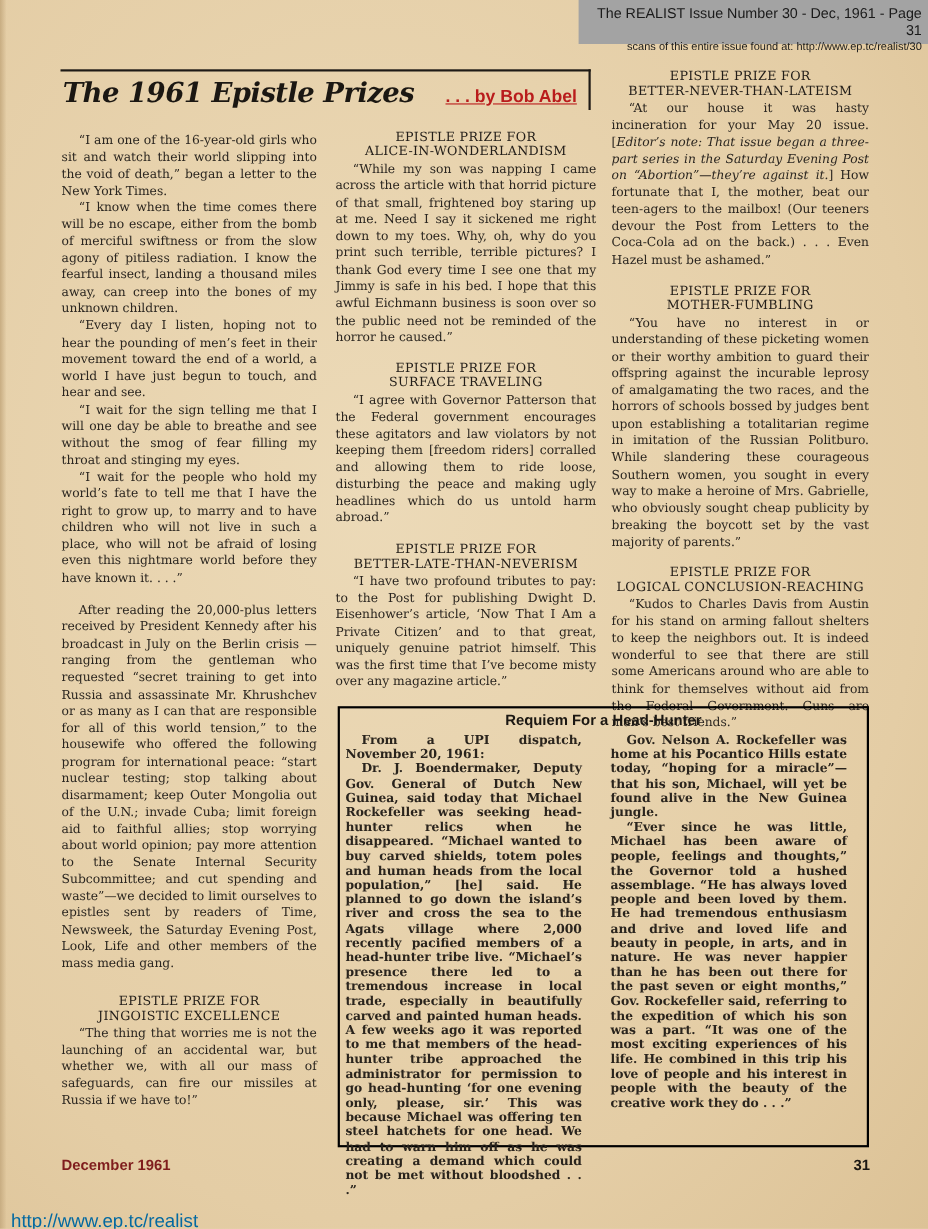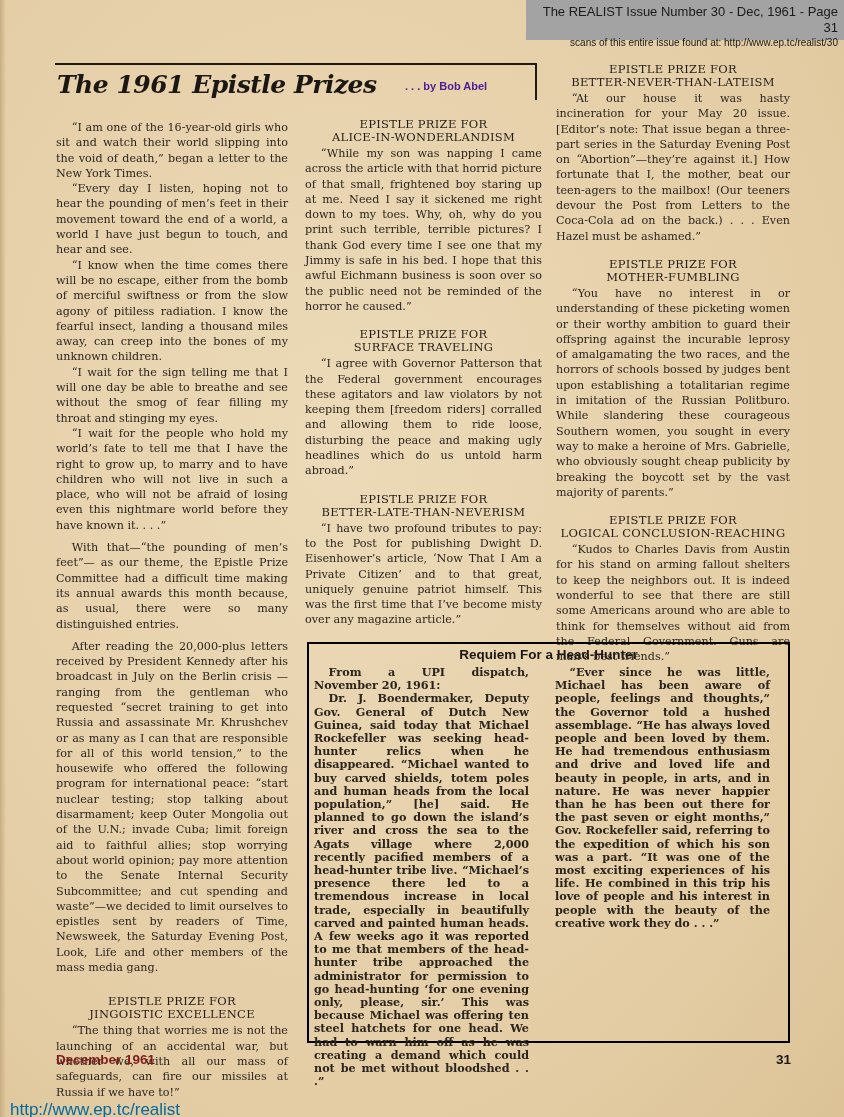--- a/index.html
+++ b/index.html
@@ -15,32 +15,32 @@
     position: absolute; right: 0; top: 0; width: 318px; height: 40px;
     background: #a3a3a3; text-align: right; padding: 4px 6px 0 0; box-sizing: border-box;
     font-family: "Liberation Sans", sans-serif; color: #1a1a1a;
   }
   .archive-header .h1 { font-size: 13px; line-height: 16px; }
   .archive-header .h2 { font-size: 10px; line-height: 13px; }
   .title-rule { position: absolute; left: 55px; top: 63px; width: 482px; height: 2px; background: #1e1a16; }
   .title-vrule { position: absolute; left: 535px; top: 63px; width: 2px; height: 37px; background: #1e1a16; }
   .title { position: absolute; left: 57px; top: 70px; font-family: "DejaVu Serif", "Liberation Serif", serif;
     font-style: italic; font-weight: bold; font-size: 25px; letter-spacing: -0.5px; color: #1b1712; }
-  .byline { position: absolute; left: 405px; top: 80px; font-family: "Liberation Sans", sans-serif; font-weight: bold; font-size: 11px; color: #4c1d95; }
+  .byline { position: absolute; left: 405px; top: 80px; font-family: "Liberation Sans", sans-serif; font-weight: bold; font-size: 16px; color: #b91c1c; text-decoration: underline; }
 
   .col { position: absolute; font-size: 11.2px; line-height: 15.3px; text-align: justify; }
   .col p { margin: 0; text-indent: 1.4em; }
   .col p + p { margin-top: 0; }
   .col .gap { height: 7px; }
   .col-left { left: 56px; top: 120px; width: 232px; }
   .col-mid { left: 305px; top: 118px; width: 237px; }
   .col-right { left: 556px; top: 63px; width: 234px; }
   .prize-head { text-align: center; font-size: 11.5px; line-height: 13px; letter-spacing: 0.3px; margin: 0; color: #221d18; }
   .col .prize-head + p { margin-top: 2px; }
-  .italic { }
+  .italic { font-style: italic; }
 
   .requiem-box { position: absolute; left: 307px; top: 642px; width: 483px; height: 401px;
     border: 2px solid #000000; box-sizing: border-box; }
   .requiem-title { position: absolute; left: 0; top: 3px; width: 100%; text-align: center;
     font-family: "Liberation Sans", sans-serif; font-weight: bold; font-size: 13.5px; color: #1b1712; }
   .req-col { position: absolute; top: 22px; width: 215px; font-size: 11.2px; line-height: 13.2px; text-align: justify; font-weight: bold; color: #2a241d; }
   .req-col p { margin: 0; text-indent: 1.3em; }
   .req-left { left: 5px; }
   .req-right { left: 246px; }
 
@@ -60,26 +60,25 @@
   <div class="h2">scans of this entire issue found at: http://www.ep.tc/realist/30</div>
 </div>
 
 <div class="title-rule"></div>
 <div class="title-vrule"></div>
 <div class="title">The 1961 Epistle Prizes</div>
 <div class="byline">. . . by Bob Abel</div>
 
 <div class="col col-left">
   <p>“I am one of the 16-year-old girls who sit and watch their world slipping into the void of death,” began a letter to the New York Times.</p>
+  <p>“I know when the time comes there will be no escape, either from the bomb of merciful swiftness or from the slow agony of pitiless radiation. I know the fearful insect, landing a thousand miles away, can creep into the bones of my unknown children.</p>
   <p>“Every day I listen, hoping not to hear the pounding of men’s feet in their movement toward the end of a world, a world I have just begun to touch, and hear and see.</p>
-  <p>“I know when the time comes there will be no escape, either from the bomb of merciful swiftness or from the slow agony of pitiless radiation. I know the fearful insect, landing a thousand miles away, can creep into the bones of my unknown children.</p>
   <p>“I wait for the sign telling me that I will one day be able to breathe and see without the smog of fear filling my throat and stinging my eyes.</p>
   <p>“I wait for the people who hold my world’s fate to tell me that I have the right to grow up, to marry and to have children who will not live in such a place, who will not be afraid of losing even this nightmare world before they have known it. . . .”</p>
   <div class="gap"></div>
-  <p>With that—“the pounding of men’s feet”— as our theme, the Epistle Prize Committee had a difficult time making its annual awards this month because, as usual, there were so many distinguished entries.</p>
   <div class="gap"></div>
   <p>After reading the 20,000-plus letters received by President Kennedy after his broadcast in July on the Berlin crisis — ranging from the gentleman who requested “secret training to get into Russia and assassinate Mr. Khrushchev or as many as I can that are responsible for all of this world tension,” to the housewife who offered the following program for international peace: “start nuclear testing; stop talking about disarmament; keep Outer Mongolia out of the U.N.; invade Cuba; limit foreign aid to faithful allies; stop worrying about world opinion; pay more attention to the Senate Internal Security Subcommittee; and cut spending and waste”—we decided to limit ourselves to epistles sent by readers of Time, Newsweek, the Saturday Evening Post, Look, Life and other members of the mass media gang.</p>
   <div class="gap" style="height:20px"></div>
   <div class="prize-head">
     <div>EPISTLE PRIZE FOR</div>
     <div>JINGOISTIC EXCELLENCE</div>
   </div>
   <p>“The thing that worries me is not the launching of an accidental war, but whether we, with all our mass of safeguards, can fire our missiles at Russia if we have to!”</p>
 </div>
 
@@ -123,20 +122,21 @@
   <p>“Kudos to Charles Davis from Austin for his stand on arming fallout shelters to keep the neighbors out. It is indeed wonderful to see that there are still some Americans around who are able to think for themselves without aid from the Federal Government. Guns are man’s best friends.”</p>
 </div>
 
 <div class="requiem-box">
   <div class="requiem-title">Requiem For a Head-Hunter</div>
   <div class="req-col req-left">
     <p>From a UPI dispatch, November 20, 1961:</p>
     <p>Dr. J. Boendermaker, Deputy Gov. General of Dutch New Guinea, said today that Michael Rockefeller was seeking head-hunter relics when he disappeared. “Michael wanted to buy carved shields, totem poles and human heads from the local population,” [he] said. He planned to go down the island’s river and cross the sea to the Agats village where 2,000 recently pacified members of a head-hunter tribe live. “Michael’s presence there led to a tremendous increase in local trade, especially in beautifully carved and painted human heads. A few weeks ago it was reported to me that members of the head-hunter tribe approached the administrator for permission to go head-hunting ‘for one evening only, please, sir.’ This was because Michael was offering ten steel hatchets for one head. We had to warn him off as he was creating a demand which could not be met without bloodshed . . .”</p>
   </div>
   <div class="req-col req-right">
+    <p>Gov. Nelson A. Rockefeller was home at his Pocantico Hills estate today, “hoping for a miracle”—that his son, Michael, will yet be found alive in the New Guinea jungle.</p>
     <p>“Ever since he was little, Michael has been aware of people, feelings and thoughts,” the Governor told a hushed assemblage. “He has always loved people and been loved by them. He had tremendous enthusiasm and drive and loved life and beauty in people, in arts, and in nature. He was never happier than he has been out there for the past seven or eight months,” Gov. Rockefeller said, referring to the expedition of which his son was a part. “It was one of the most exciting experiences of his life. He combined in this trip his love of people and his interest in people with the beauty of the creative work they do . . .”</p>
   </div>
 </div>
 
 <div class="footer-date">December 1961</div>
 <div class="footer-page">31</div>
 
 <div class="archive-footer">
   <div class="url">http://www.ep.tc/realist</div>
   <div class="proj">THE REALIST ARCHIVE PROJECT</div>

